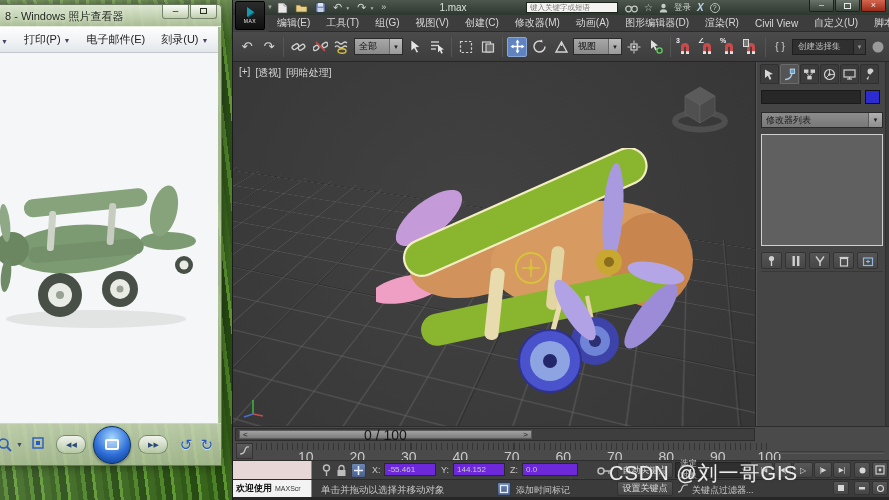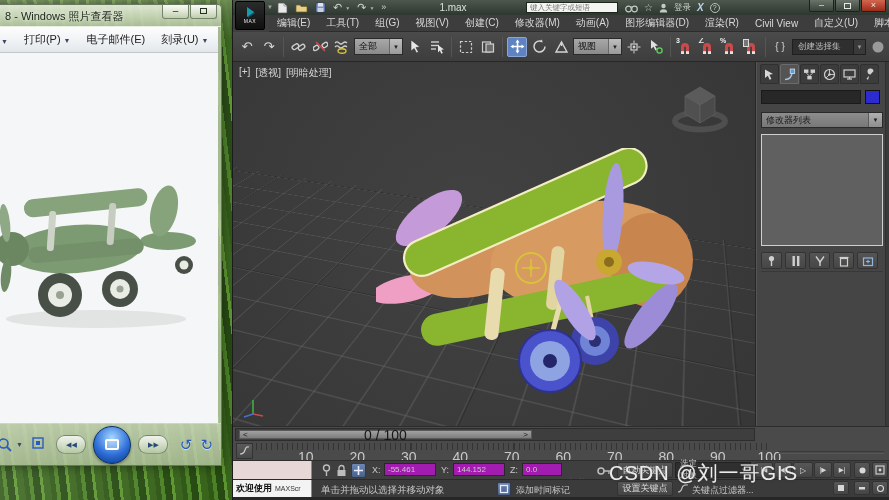--- a/index.html
+++ b/index.html
@@ -135,21 +135,21 @@
     display:flex;align-items:center;justify-content:center;}
   .ruler-ticks{position:absolute;left:23px;top:16px;width:515px;height:7px;
     background:repeating-linear-gradient(90deg,#343434 0 1px,transparent 1px 5.15px);}
   .ruler-labels{position:absolute;left:47px;top:22px;width:515px;display:flex;}
   .ruler-labels span{flex:0 0 51.5px;text-align:center;font-size:14px;color:#c9c9c9;}
   .ruler-tail{position:absolute;left:545px;right:6px;top:24px;height:3px;border-top:1px solid #3a3a3a;border-bottom:1px solid #575757;}
 
   
   .statusrow{position:absolute;left:0;width:657px;color:#c8c8c8;font-size:9px;}
   .listener{position:absolute;left:0;top:0;width:79px;height:100%;border-right:1px solid #8a8a8a;}
-  .coordbox{position:absolute;top:2px;height:13px;background:#a21caf;border:1px solid #282828;color:#c6c6c6;
+  .coordbox{position:absolute;top:2px;height:13px;background:#6d28d9;border:1px solid #282828;color:#c6c6c6;
     font-size:8px;display:flex;align-items:center;padding:0 3px;}
   .sbtn{position:absolute;top:1px;height:16px;background:linear-gradient(#575757,#454545);border:1px solid #333;border-radius:2px;
     display:flex;align-items:center;justify-content:center;color:#d8d8d8;font-size:6.5px;}
   .graybtn{position:absolute;top:1px;height:16px;background:linear-gradient(#545454,#434343);border:1px solid #323232;border-radius:2px;
     color:#dedede;font-size:9px;display:flex;align-items:center;justify-content:center;}
   .seldrop{position:absolute;top:1px;height:16px;background:#2f2f2f;border:1px solid #222;color:#c9c9c9;font-size:8.5px;
     display:flex;align-items:center;}
   .seldrop .txt{flex:1;padding:0 4px;}
   .seldrop .arr{width:12px;font-size:6px;color:#999;text-align:center;}
   .watermark{position:absolute;left:376px;top:460px;z-index:60;font-size:20px;color:#ebebeb;letter-spacing:1px;
@@ -612,21 +612,21 @@
           </svg></div>
       <span class="abs" style="left:139px;top:4px;">X:</span>
       <div class="coordbox" style="left:151px;width:52px;">
           <span>-55.461</span>
         </div>
       <span class="abs" style="left:208px;top:4px;">Y:</span>
       <div class="coordbox" style="left:220px;width:52px;">
           <span>144.152</span>
         </div>
       <span class="abs" style="left:277px;top:4px;">Z:</span>
-      <div class="coordbox" style="left:289px;width:40px;">
+      <div class="coordbox" style="left:289px;width:56px;">
           <span>0.0</span>
         </div>
       <span class="abs" style="left:336px;top:16px;">栅格 =</span>
       <svg class="abs" style="left:364px;top:5px;" width="16" height="10" viewBox="0 0 16 10">
           <circle cx="4" cy="5" r="3" fill="none" stroke="#bdbdbd" stroke-width="1.5"></circle>
           <line x1="7" y1="5" x2="15" y2="5" stroke="#bdbdbd" stroke-width="1.5"></line>
           <line x1="12" y1="5" x2="12" y2="8" stroke="#bdbdbd" stroke-width="1.5"></line>
         </svg>
       <div class="graybtn" style="left:384px;width:56px;">
           <span>自动关键点</span>

